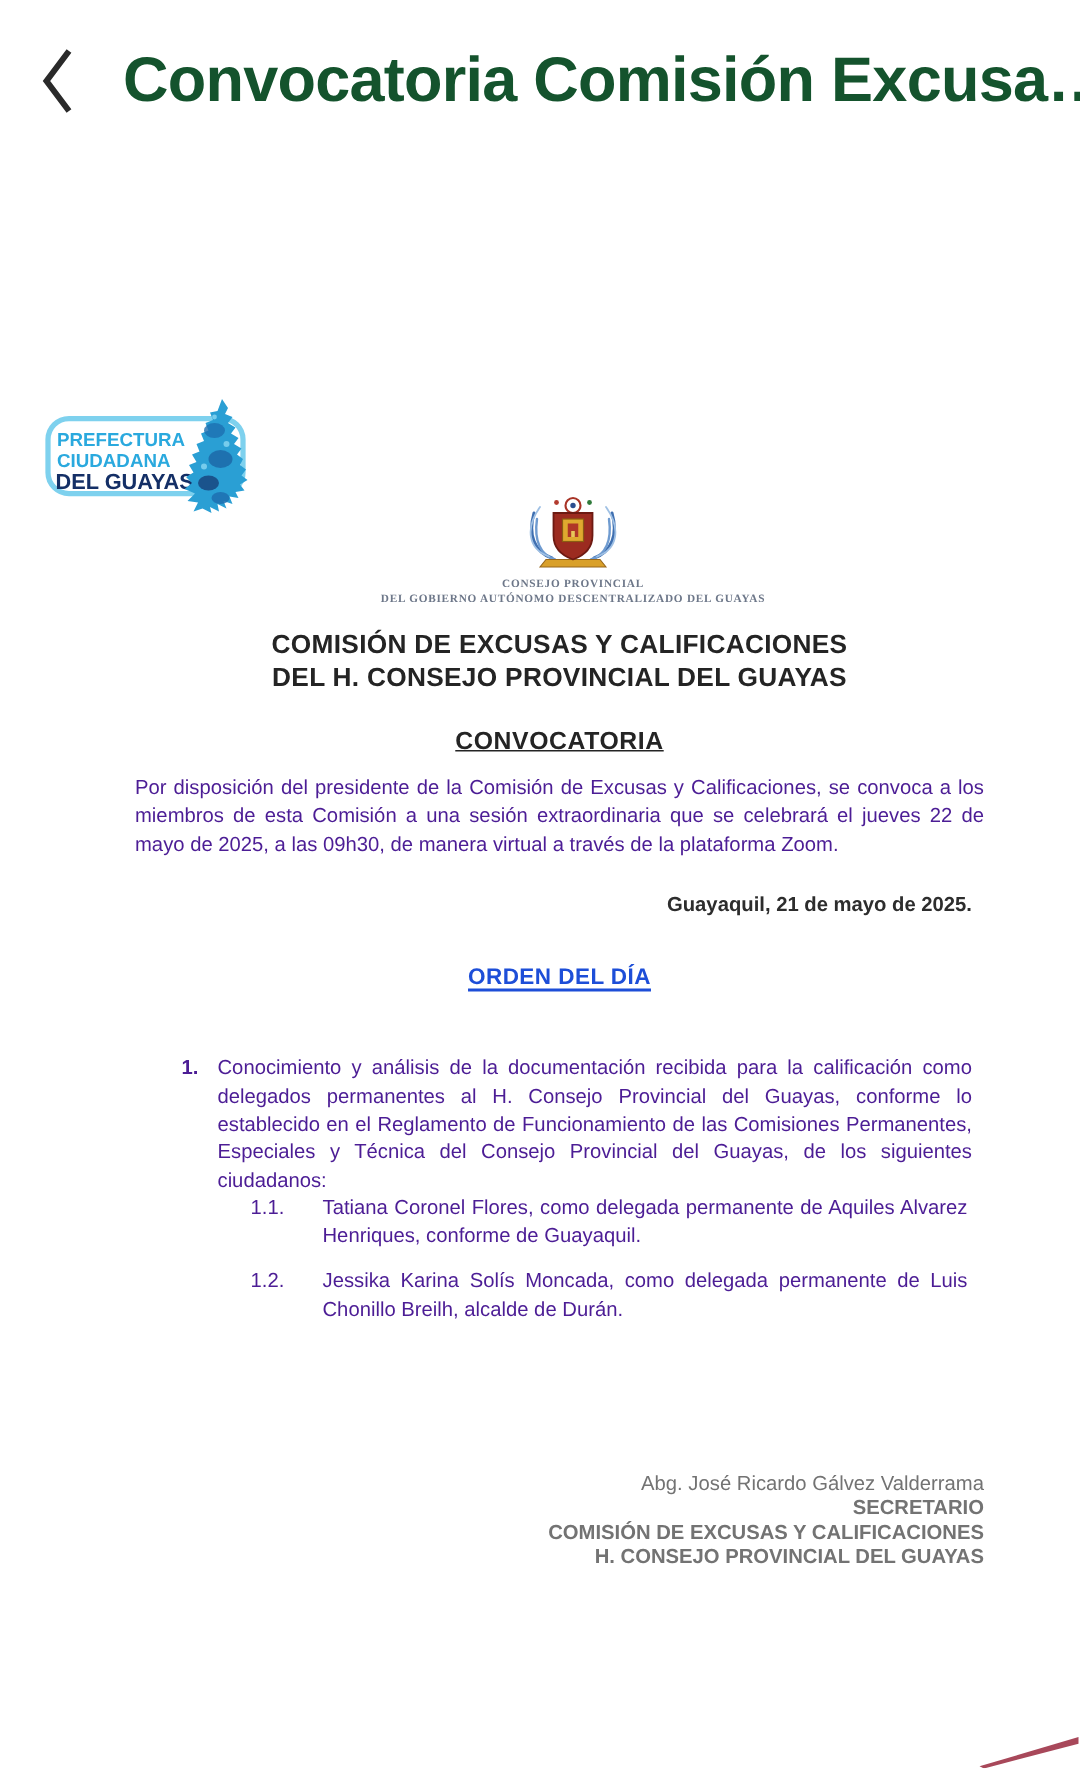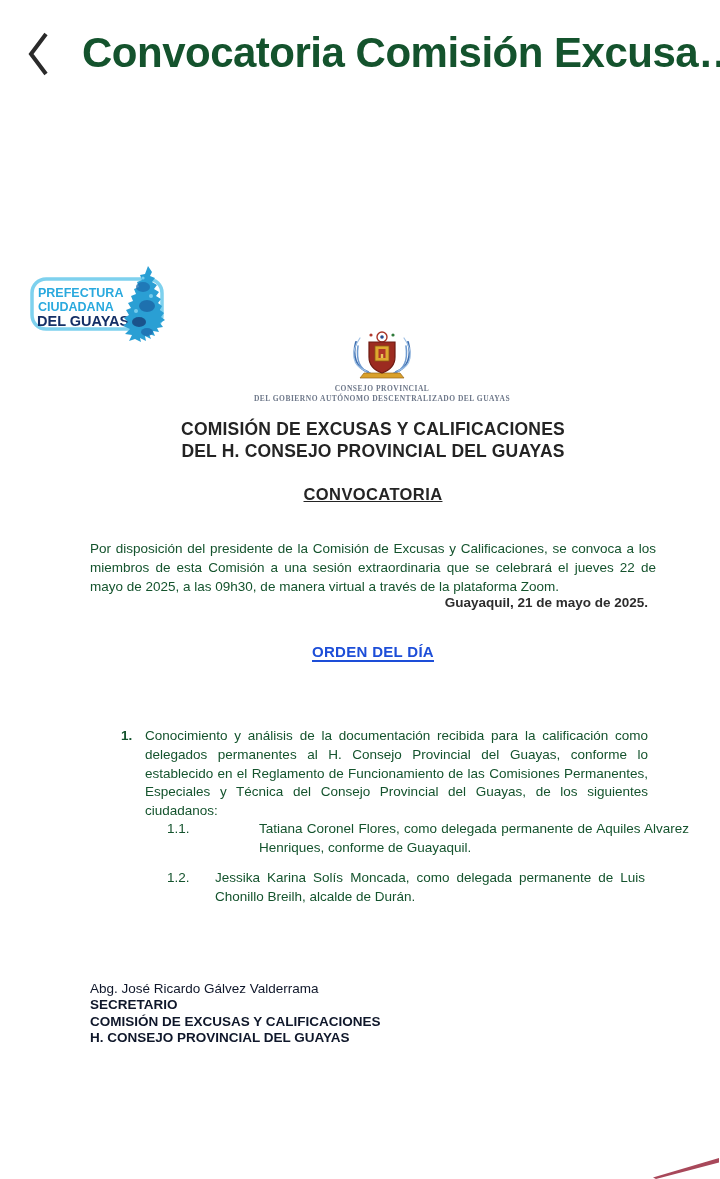--- a/index.html
+++ b/index.html
@@ -29,43 +29,43 @@
   
   .doc-title{
     position:absolute;left:90px;top:308px;width:566px;text-align:center;
     font-size:17.5px;font-weight:bold;line-height:22.4px;color:#242424;letter-spacing:0.2px;
   }
   .doc-subtitle{
     position:absolute;left:90px;top:375px;width:566px;text-align:center;
     font-size:16.5px;font-weight:bold;color:#242424;letter-spacing:0.4px;text-decoration:underline;
   }
   
-  .body-txt{font-size:13.5px;line-height:18.8px;color:#14532d;margin-top:24px;}
+  .body-txt{font-size:13.5px;line-height:18.8px;color:#4c1d95;}
   .intro{position:absolute;left:90px;top:406px;width:566px;}
   .dateline{position:absolute;left:90px;top:485px;width:558px;text-align:right;font-size:13.5px;color:#2d2d2d;font-weight:bold;}
   .agenda-heading{
     position:absolute;left:90px;top:533px;width:566px;text-align:center;
     font-size:15px;font-weight:bold;color:#1d4ed8;letter-spacing:0.3px;
     text-decoration:underline;text-underline-offset:3px;text-decoration-thickness:1.5px;
   }
   .agenda-item{position:absolute;left:121px;display:flex;}
   .agenda-item .num{width:24px;flex:0 0 24px;font-weight:bold;}
   .agenda-item .txt{width:503px;flex:0 0 503px;}
   .sub-item{position:absolute;left:167px;display:flex;}
   .sub-item .num{width:48px;flex:0 0 48px;}
   .sub-item .txt{width:430px;flex:0 0 430px;}
   .item-1{top:593px;}
-  .sub-1{top:686px;gap:44px;}
+  .sub-1{top:686px;}
   .sub-2{top:735px;}
   
   .jline{text-align:justify;text-align-last:justify;white-space:nowrap;}
   .jline.last{text-align-last:left;}
   
-  .signature{position:absolute;left:90px;top:871px;width:566px;text-align:left;
-    font-size:13.5px;line-height:16.4px;color:#0f172a;}
+  .signature{position:absolute;left:90px;top:871px;width:566px;text-align:right;
+    font-size:13.5px;line-height:16.4px;color:#737373;}
   .signature .sig-bold{font-weight:bold;}
   
   .pen-stroke{position:absolute;left:640px;top:1040px;}
 </style>
 </head>
 <body>
 
 <div class="screen">
 
   <div class="app-header">

